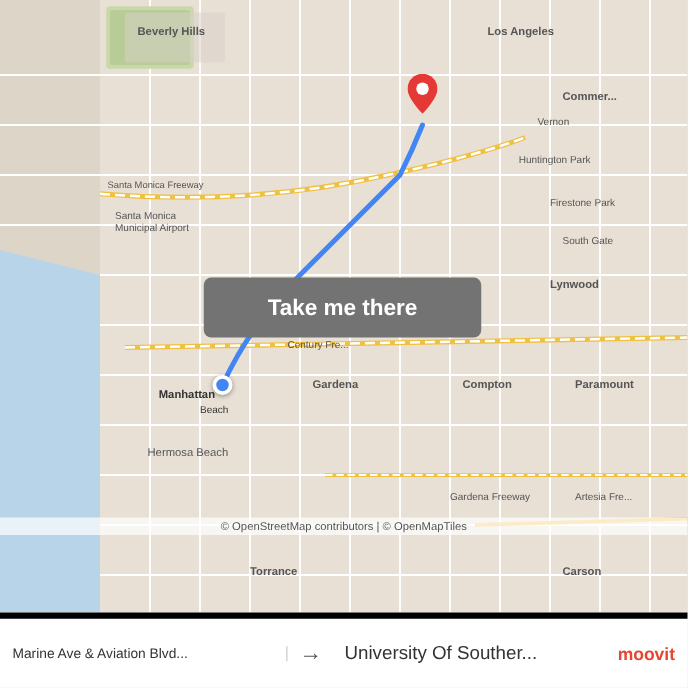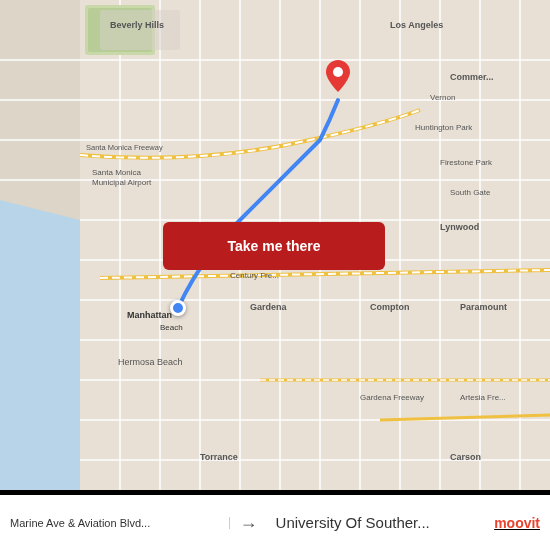--- a/index.html
+++ b/index.html
@@ -27,25 +27,25 @@
       position: absolute;
       top: 0; left: 0;
     }
 
     #take-me-there-btn {
       position: absolute;
       top: 222px;
       left: 163px;
       width: 222px;
       height: 48px;
-      background-color: #b91c1c;
+      background-color: #737373;
       color: white;
       border: none;
       border-radius: 6px;
-      font-size: 14px;
+      font-size: 18px;
       font-weight: bold;
       cursor: pointer;
       z-index: 10;
       display: flex;
       align-items: center;
       justify-content: center;
     }
 
     
     #bottom-bar {
@@ -77,21 +77,20 @@
       flex: 1;
       font-size: 15px;
       color: #333;
       padding-left: 8px;
     }
 
     #moovit-logo {
       display: flex;
       align-items: center;
       margin-left: 8px;
-      text-decoration: underline;
     }
 
     #moovit-logo-text {
       font-size: 14px;
       font-weight: bold;
       color: #e84430;
     }
 
     #attribution {
       position: absolute;
@@ -213,20 +212,23 @@
 
   <div class="origin-dot"></div>
 
   <div class="destination-pin">
     <svg viewBox="0 0 24 32" xmlns="http://www.w3.org/2000/svg">
       <path d="M12 0C5.373 0 0 5.373 0 12c0 8 12 20 12 20s12-12 12-20C24 5.373 18.627 0 12 0z" fill="#e53935"></path>
       <circle cx="12" cy="12" r="5" fill="white"></circle>
     </svg>
   </div>
 
+  <div id="attribution">
+    <span>© OpenStreetMap contributors | © OpenMapTiles</span>
+  </div>
 
   <button id="take-me-there-btn">Take me there</button>
 </div>
 
 <div id="bottom-bar">
   <span id="route-from">Marine Ave &amp; Aviation Blvd...</span>
   <span id="arrow-icon">→</span>
   <span id="route-to">University Of Souther...</span>
   <div id="moovit-logo">
     <span id="moovit-logo-text">moovit</span>

